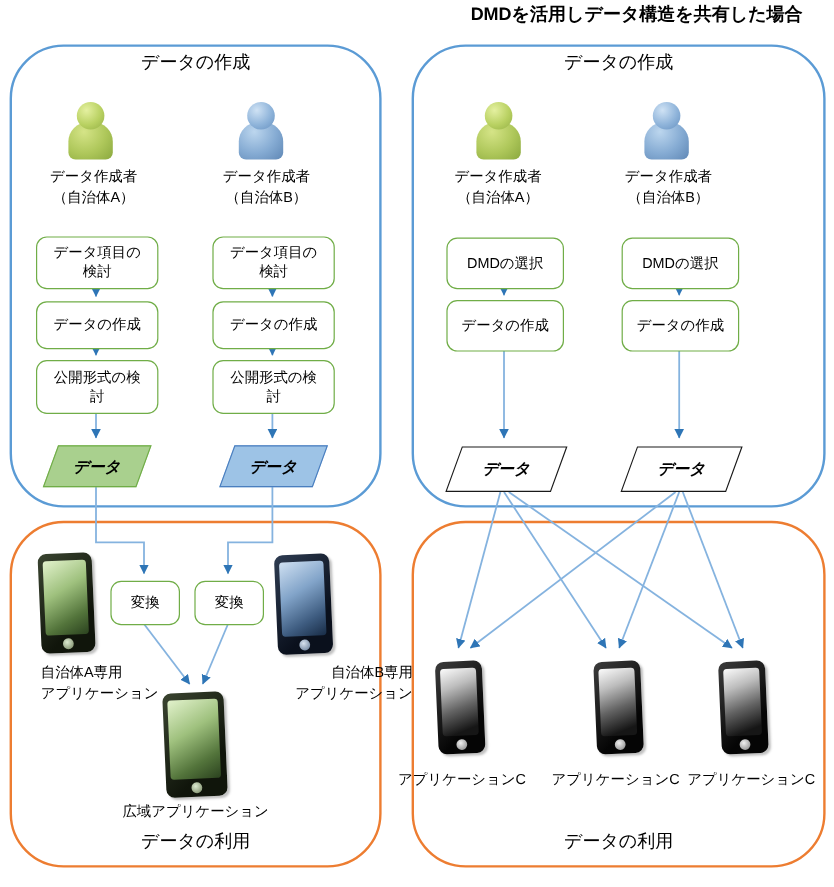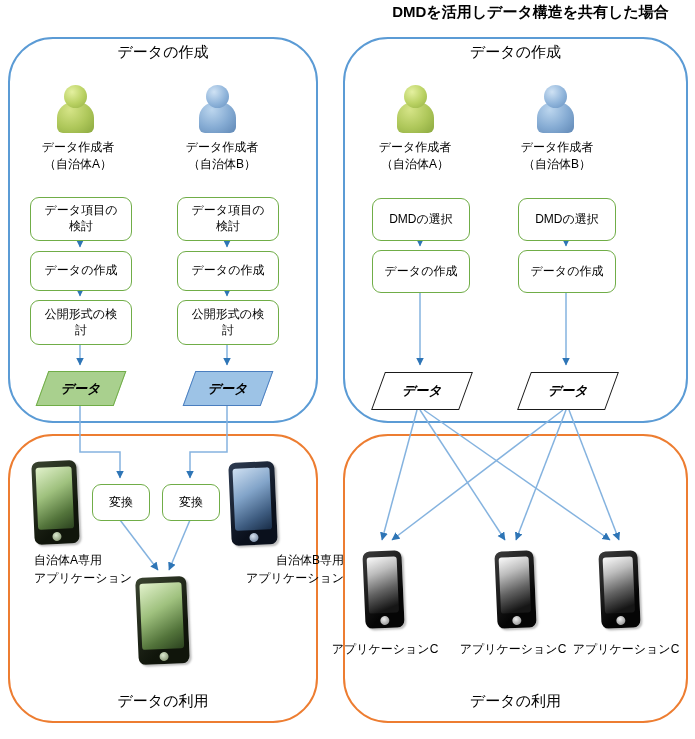--- a/index.html
+++ b/index.html
@@ -184,17 +184,18 @@
     </div>
   <div class="phone black" style="left:600px;top:551px;width:39px;height:77px;">
       <div class="screen"></div>
       <div class="home"></div>
     </div>
 
   <div class="applabel" style="left:34px;top:551px;width:130px;">自治体A専用
 アプリケーション</div>
   <div class="applabel" style="left:214px;top:551px;width:130px;text-align:right;">自治体B専用
 アプリケーション</div>
+  <div class="applabel center" style="left:63px;top:667px;width:200px;">広域アプリケーション</div>
   <div class="applabel center" style="left:327px;top:640px;width:116px;">アプリケーションC</div>
   <div class="applabel center" style="left:455px;top:640px;width:116px;">アプリケーションC</div>
   <div class="applabel center" style="left:567px;top:640px;width:118px;">アプリケーションC</div>
 
 </div>
 
 </body></html>

